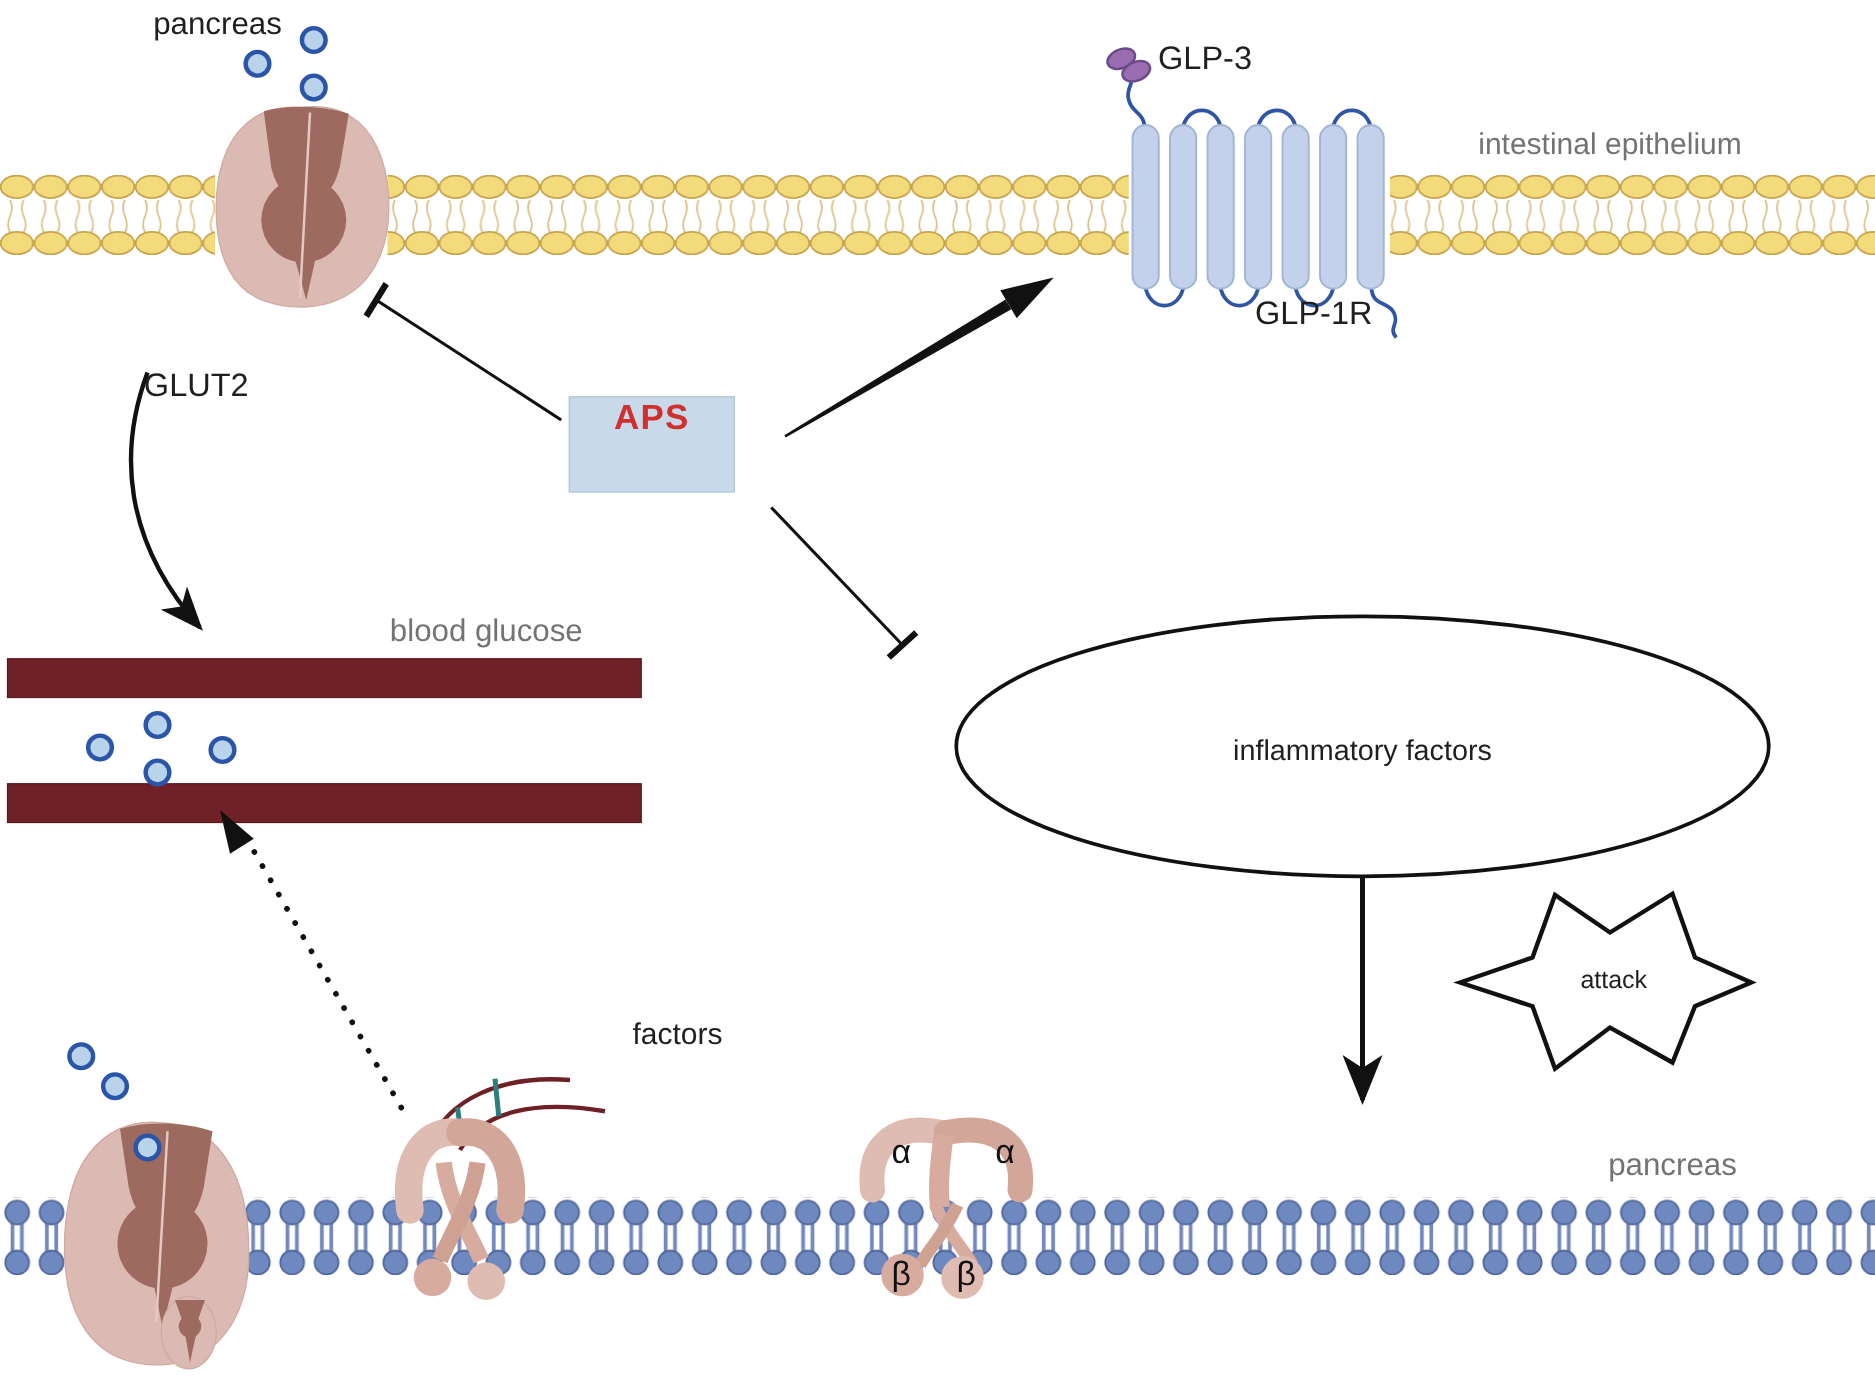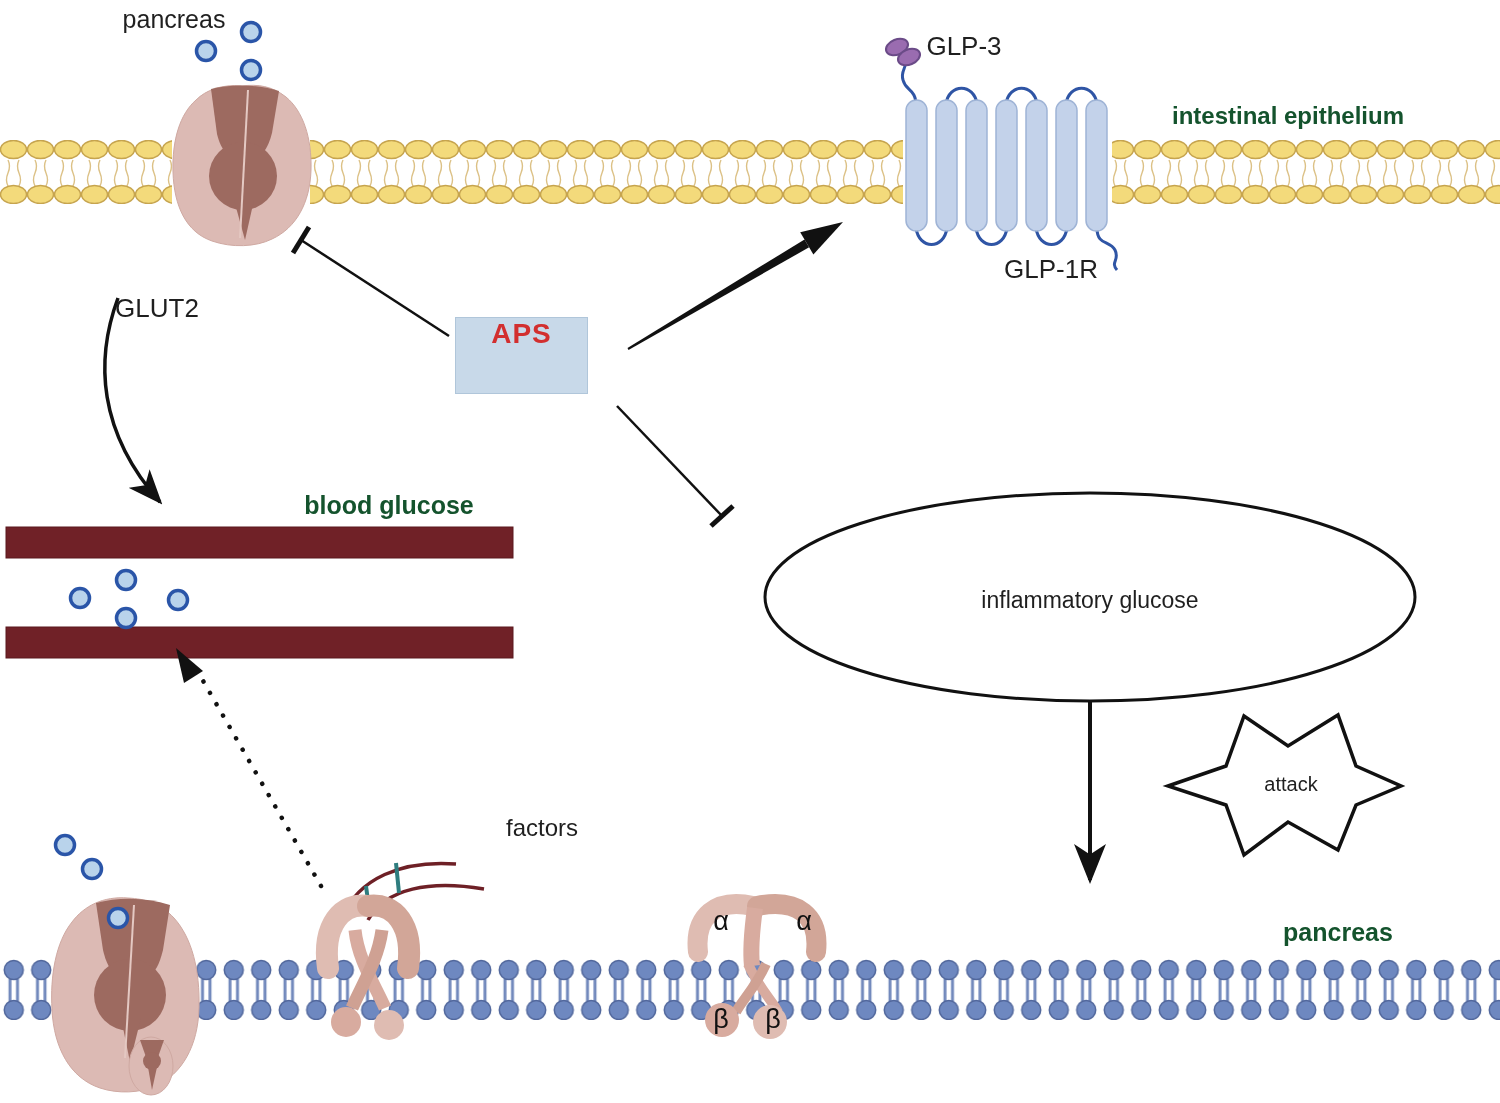--- a/index.html
+++ b/index.html
@@ -1,21 +1,21 @@
 <!DOCTYPE html>
 <html><head>
 <meta charset="utf-8">
 <style>
   html,body{margin:0;padding:0;background:#ffffff;}
   .stage{position:relative;width:1500px;height:1103px;background:#ffffff;overflow:hidden;
          font-family:"Liberation Sans",sans-serif;}
   .stage svg{position:absolute;left:0;top:0;}
   .lbl{position:absolute;transform:translateX(-50%);white-space:nowrap;line-height:1;
        font-size:24px;color:#1f1f1f;font-family:"Liberation Sans",sans-serif;}
-  .lbl.red{color:#14532d;font-weight:bold;}
+  .lbl.red{color:#737373;font-weight:normal;}
   .lbl.greek{font-size:27px;color:#111;}
   .aps-box{position:absolute;left:455px;top:317px;width:131px;height:75px;
            background:#c8d9e9;border:1px solid #b0c6da;display:flex;
            justify-content:center;font-size:28px;font-weight:bold;color:#d22f2f;
            font-family:"Liberation Sans",sans-serif;letter-spacing:1px;}
 </style>
 </head>
 <body>
 
 <div class="stage">
@@ -186,24 +186,24 @@
     <path d="M 748,964 C 760,990 772,1000 778,1012" fill="none" stroke="#d8ab9f" stroke-width="10"></path>
     <path d="M 766,964 C 754,990 742,1000 736,1012" fill="none" stroke="#cfa193" stroke-width="10"></path>
     <circle cx="722" cy="1020" r="17" fill="#d8ab9f"></circle>
     <circle cx="770" cy="1022" r="17" fill="#dfbcb2"></circle>
   </g>
 </svg>
 
   <div class="lbl" style="left:174px;top:7px;font-size:25px;">pancreas</div>
   <div class="lbl" style="left:157px;top:247px;font-size:26px;margin-top:48px;">GLUT2</div>
   <div class="lbl" style="left:964px;top:33px;font-size:26px;">GLP-3</div>
-  <div class="lbl" style="left:1051px;top:256px;font-size:26px;">GLP-1R</div>
+  <div class="lbl" style="left:1051px;top:237px;font-size:26px;">GLP-1R</div>
   <div class="lbl red" style="left:1288px;top:104px;font-size:24px;">intestinal epithelium</div>
   <div class="lbl red" style="left:389px;top:493px;font-size:25px;">blood glucose</div>
-  <div class="lbl" style="left:1090px;top:589px;font-size:23px;">inflammatory glucose</div>
+  <div class="lbl" style="left:1090px;top:589px;font-size:23px;">inflammatory factors</div>
   <div class="lbl" style="left:1291px;top:774px;font-size:20px;">attack</div>
   <div class="lbl" style="left:542px;top:816px;font-size:24px;">factors</div>
   <div class="lbl red" style="left:1338px;top:920px;font-size:25px;">pancreas</div>
   <div class="lbl greek" style="left:721px;top:908px;">α</div>
   <div class="lbl greek" style="left:804px;top:908px;">α</div>
   <div class="lbl greek" style="left:721px;top:1006px;">β</div>
   <div class="lbl greek" style="left:773px;top:1006px;">β</div>
 
   <div class="aps-box">
     <span>APS</span>

